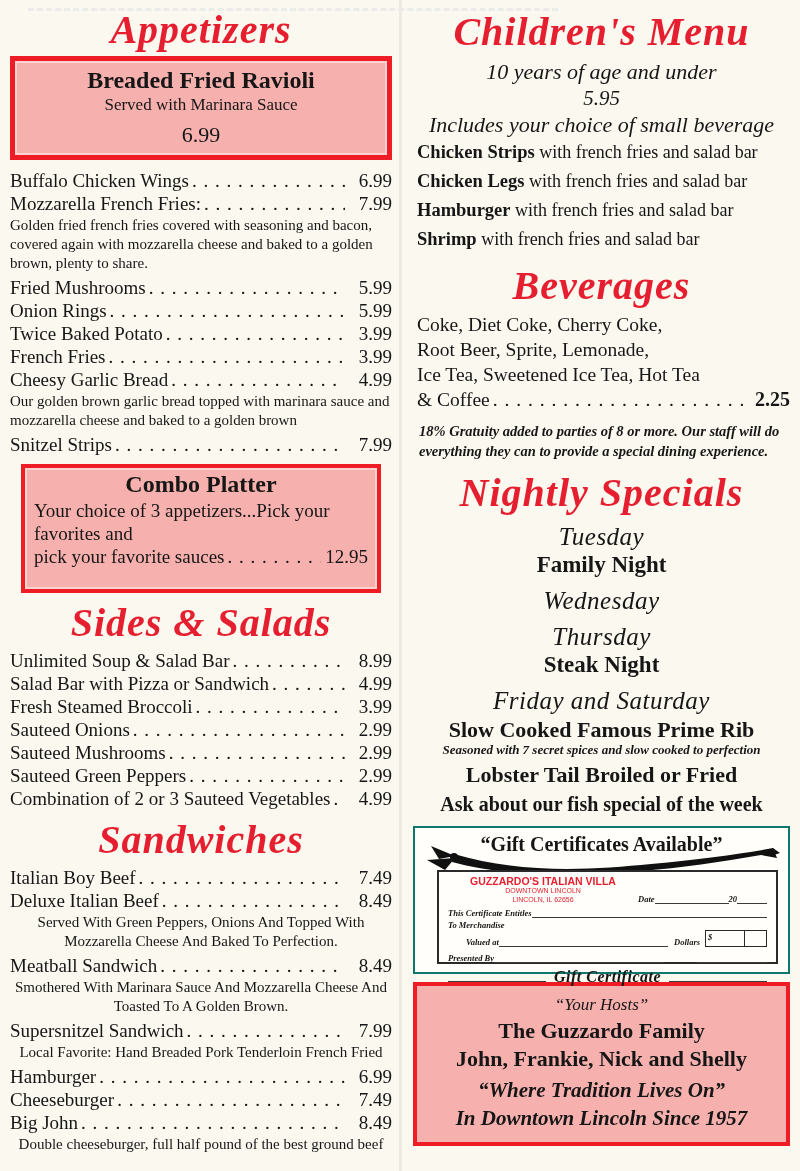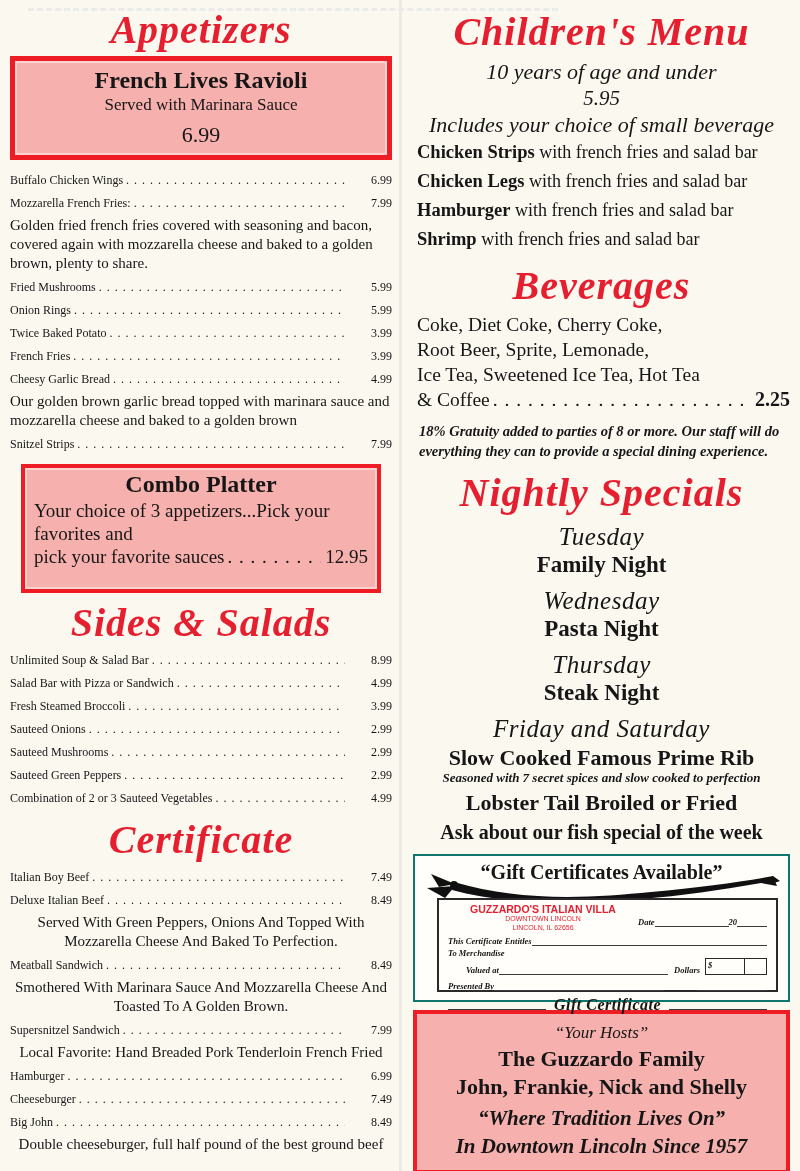--- a/index.html
+++ b/index.html
@@ -24,21 +24,21 @@
   .col-right{left:413px;width:377px;}
 
   h1.script{
     font-style:italic;font-weight:bold;color:var(--red);
     text-align:center;font-size:40px;line-height:44px;
     margin:8px 0 4px;letter-spacing:1px;
   }
   .col-right h1.script{margin-top:10px;}
 
   
-  .row{display:flex;align-items:baseline;font-size:12px;line-height:23px;}
+  .row{display:flex;align-items:baseline;font-size:19px;line-height:23px;}
   .nm{white-space:nowrap;}
   .dots{flex:1;overflow:hidden;white-space:nowrap;margin:0 3px;color:var(--ink);}
   .dots::after{content:". . . . . . . . . . . . . . . . . . . . . . . . . . . . . . . . . . . . . . . . . . . . . . . . . . . .";letter-spacing:1px;}
   .pr{min-width:44px;text-align:right;white-space:nowrap;}
 
   .desc{font-size:15px;line-height:19px;margin:1px 0 3px;}
   .desc.center{text-align:center;}
 
   .feature{
     border:5px solid var(--border-red);background:var(--pink);
@@ -88,21 +88,21 @@
   .ribbon{position:absolute;left:6px;right:4px;top:16px;height:36px;z-index:1;}
   .cert{
     position:absolute;left:22px;right:10px;top:42px;bottom:8px;z-index:2;
     border:2px solid #2a2a2a;background:#fffefa;padding:3px 9px 2px;
     font-size:9px;
   }
   .cert .lbl{font-weight:bold;font-style:italic;font-size:8.5px;white-space:nowrap;}
   .cline{border-bottom:1px solid #3a3a3a;display:inline-block;height:9px;}
   .grow{flex:1;}
   .crow{display:flex;align-items:flex-end;}
-  .cert-top{display:flex;align-items:center;}
+  .cert-top{display:flex;align-items:flex-end;}
   .biz-block{width:190px;text-align:center;font-family:"Liberation Sans",sans-serif;}
   .biz{color:var(--red);font-weight:bold;font-size:10.5px;line-height:12px;}
   .addr{color:var(--red);font-size:7px;line-height:8.5px;}
   .date-row{flex:1;display:flex;align-items:flex-end;margin-top:8px;}
   .dollarbox{display:inline-flex;border:1.5px solid #2a2a2a;height:15px;width:60px;margin-left:5px;}
   .dollarbox .cell-a{width:36px;border-right:1.5px solid #2a2a2a;padding:1px 0 0 2px;font-style:italic;font-weight:bold;font-size:8.5px;}
   .dollarbox .cell-b{flex:1;}
   .cert-script{font-style:italic;font-size:16px;line-height:18px;white-space:nowrap;margin:0 8px;font-weight:bold;letter-spacing:.5px;}
   .cert-bottom{display:flex;align-items:center;margin-top:5px;}
   .mt2{margin-top:2px;}.mt4{margin-top:4px;}.mt6{margin-top:6px;}
@@ -123,21 +123,21 @@
 
 <div class="page">
   <div class="scan-dashes"></div>
   <div class="col-divider"></div>
 
   <div class="col col-left">
 
     <h1 class="script">Appetizers</h1>
 
     <div class="feature">
-      <div class="feat-name">French Lives Ravioli</div>
+      <div class="feat-name">Breaded Fried Ravioli</div>
       <div class="feat-sub">Served with Marinara Sauce</div>
       <div class="feat-price">6.99</div>
     </div>
 
     <div class="row">
       <span class="nm">Buffalo Chicken Wings</span>
       <span class="dots"></span>
       <span class="pr">6.99</span>
     </div>
     <div class="row">
@@ -219,21 +219,21 @@
       <span class="nm">Sauteed Green Peppers</span>
       <span class="dots"></span>
       <span class="pr">2.99</span>
     </div>
     <div class="row">
       <span class="nm">Combination of 2 or 3 Sauteed Vegetables</span>
       <span class="dots"></span>
       <span class="pr">4.99</span>
     </div>
 
-    <h1 class="script">Certificate</h1>
+    <h1 class="script">Sandwiches</h1>
 
     <div class="row">
       <span class="nm">Italian Boy Beef</span>
       <span class="dots"></span>
       <span class="pr">7.49</span>
     </div>
     <div class="row">
       <span class="nm">Deluxe Italian Beef</span>
       <span class="dots"></span>
       <span class="pr">8.49</span>
@@ -293,21 +293,20 @@
       <span class="pr">2.25</span>
     </div>
 
     <div class="gratuity">18% Gratuity added to parties of 8 or more. Our staff will do everything they can to provide a special dining experience.</div>
 
     <h1 class="script">Nightly Specials</h1>
 
     <div class="day">Tuesday</div>
     <div class="night">Family Night</div>
     <div class="day">Wednesday</div>
-    <div class="night">Pasta Night</div>
     <div class="day">Thursday</div>
     <div class="night">Steak Night</div>
 
     <div class="day">Friday and Saturday</div>
     <div class="weekend-name">Slow Cooked Famous Prime Rib</div>
     <div class="special-desc">Seasoned with 7 secret spices and slow cooked to perfection</div>
     <div class="weekend-name lobster">Lobster Tail Broiled or Fried</div>
     <div class="ask">Ask about our fish special of the week</div>
 
     <div class="gift">

